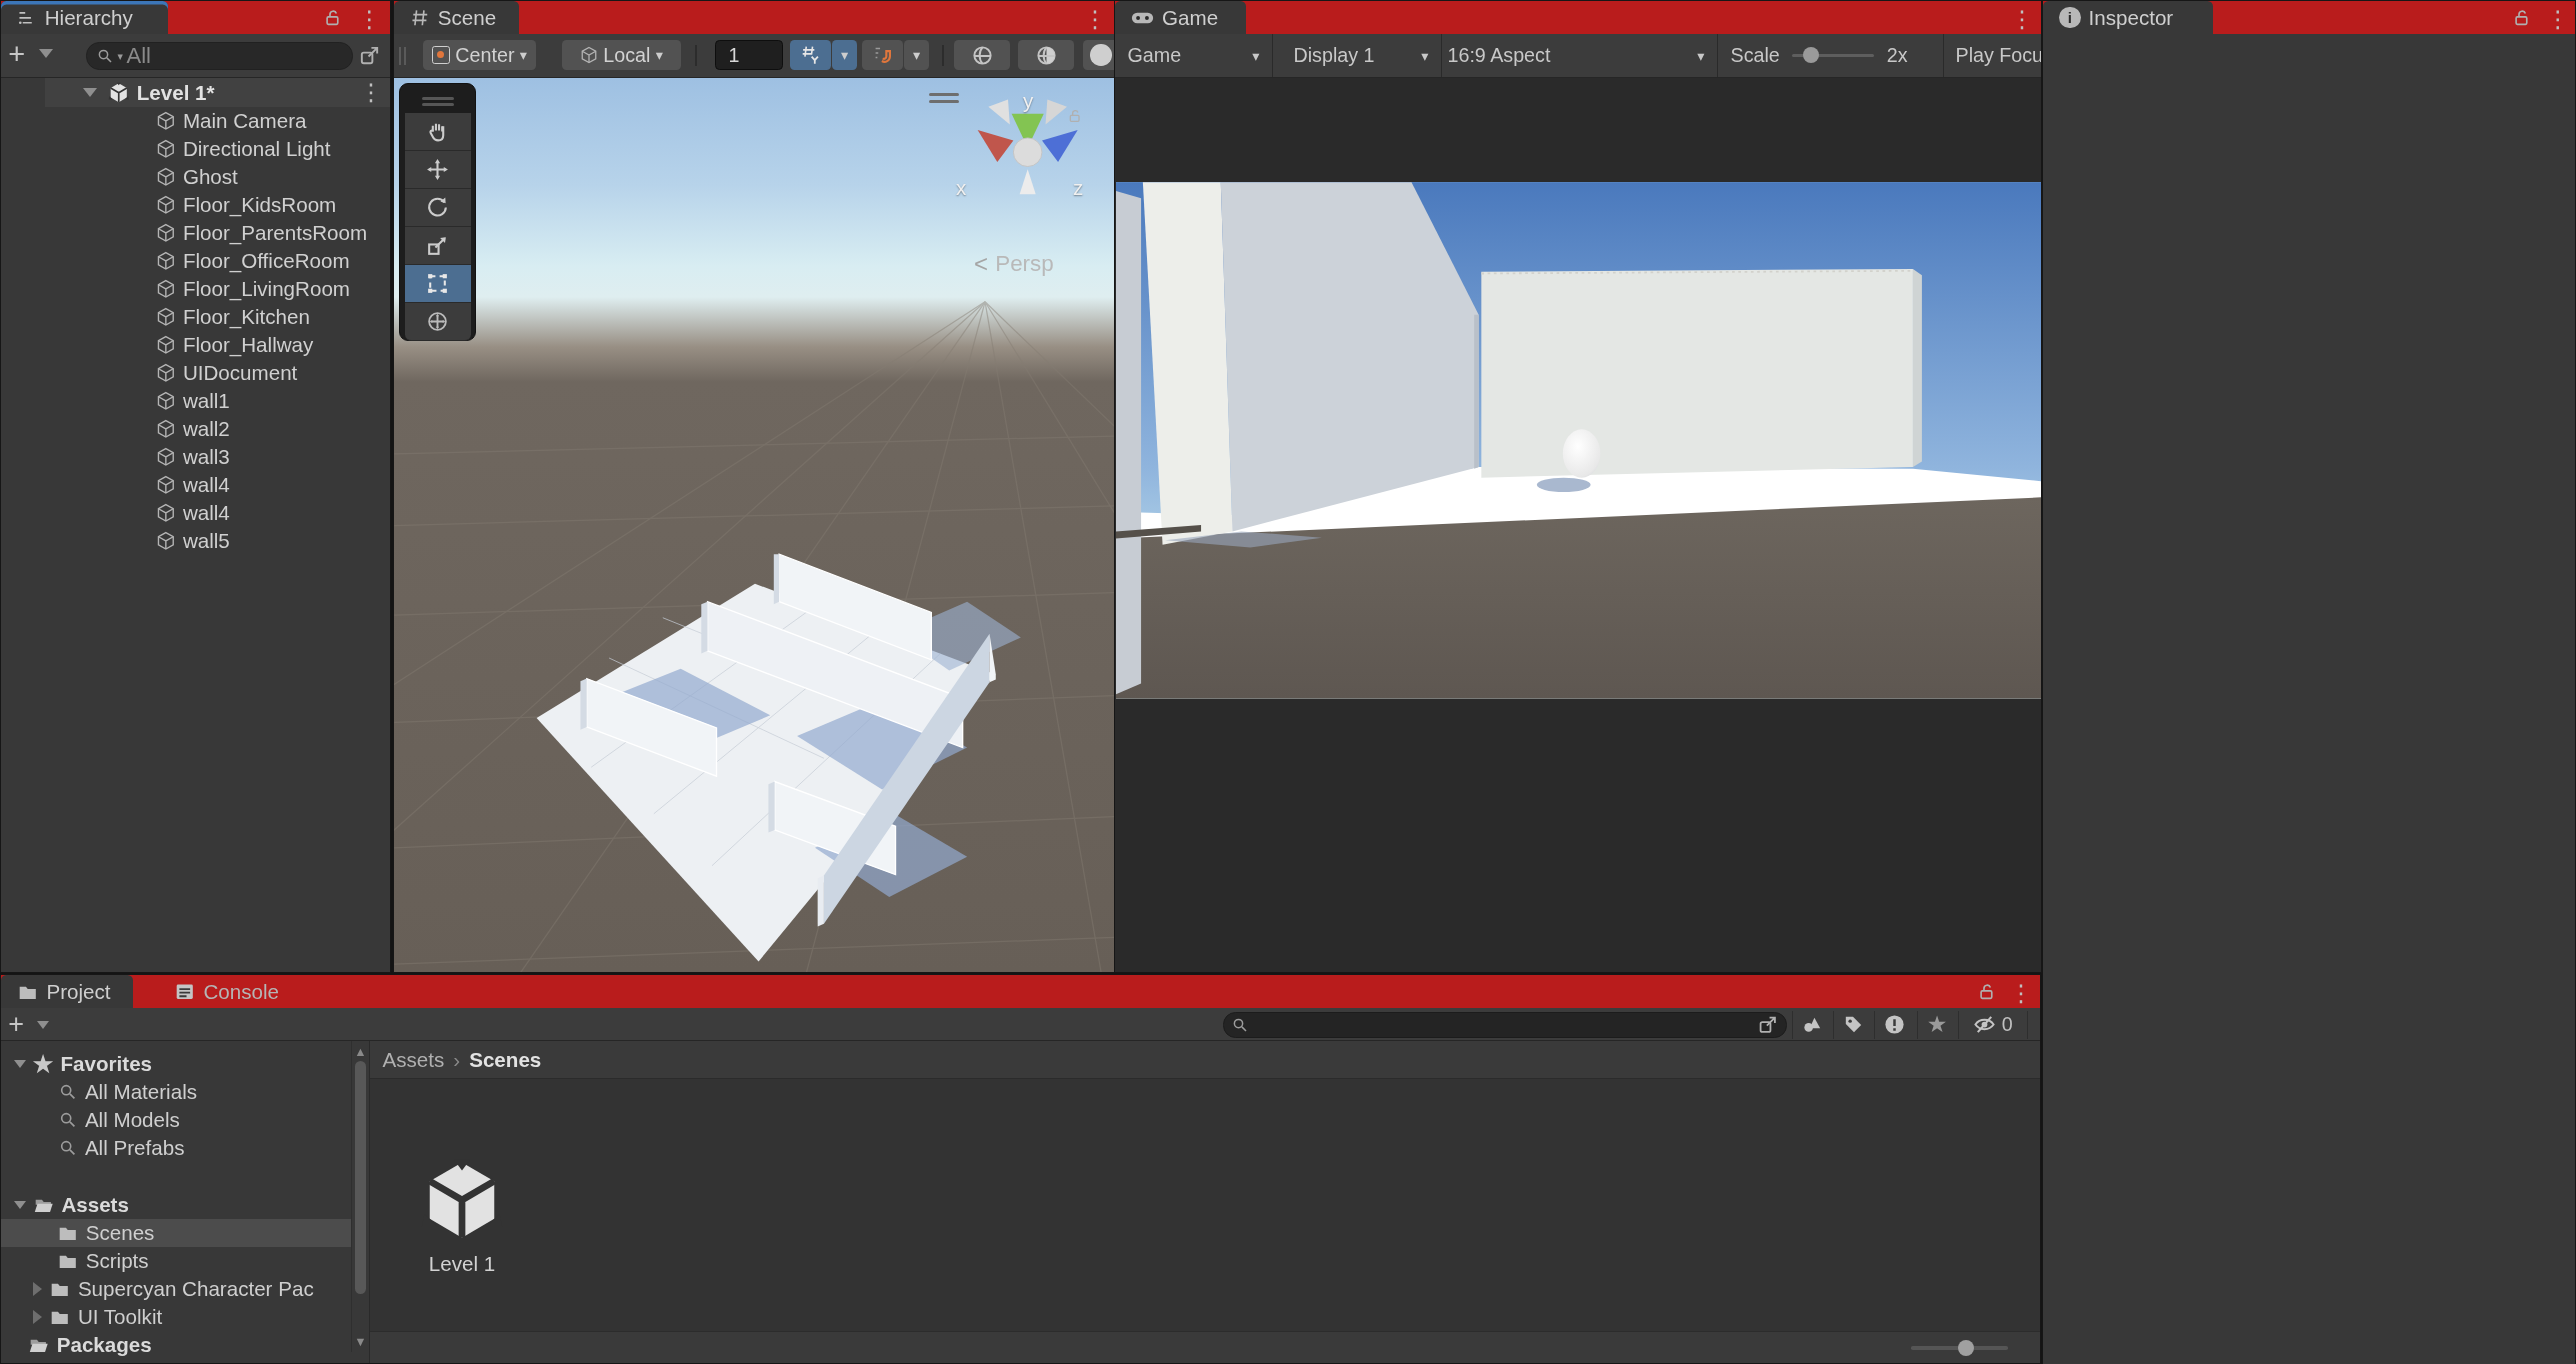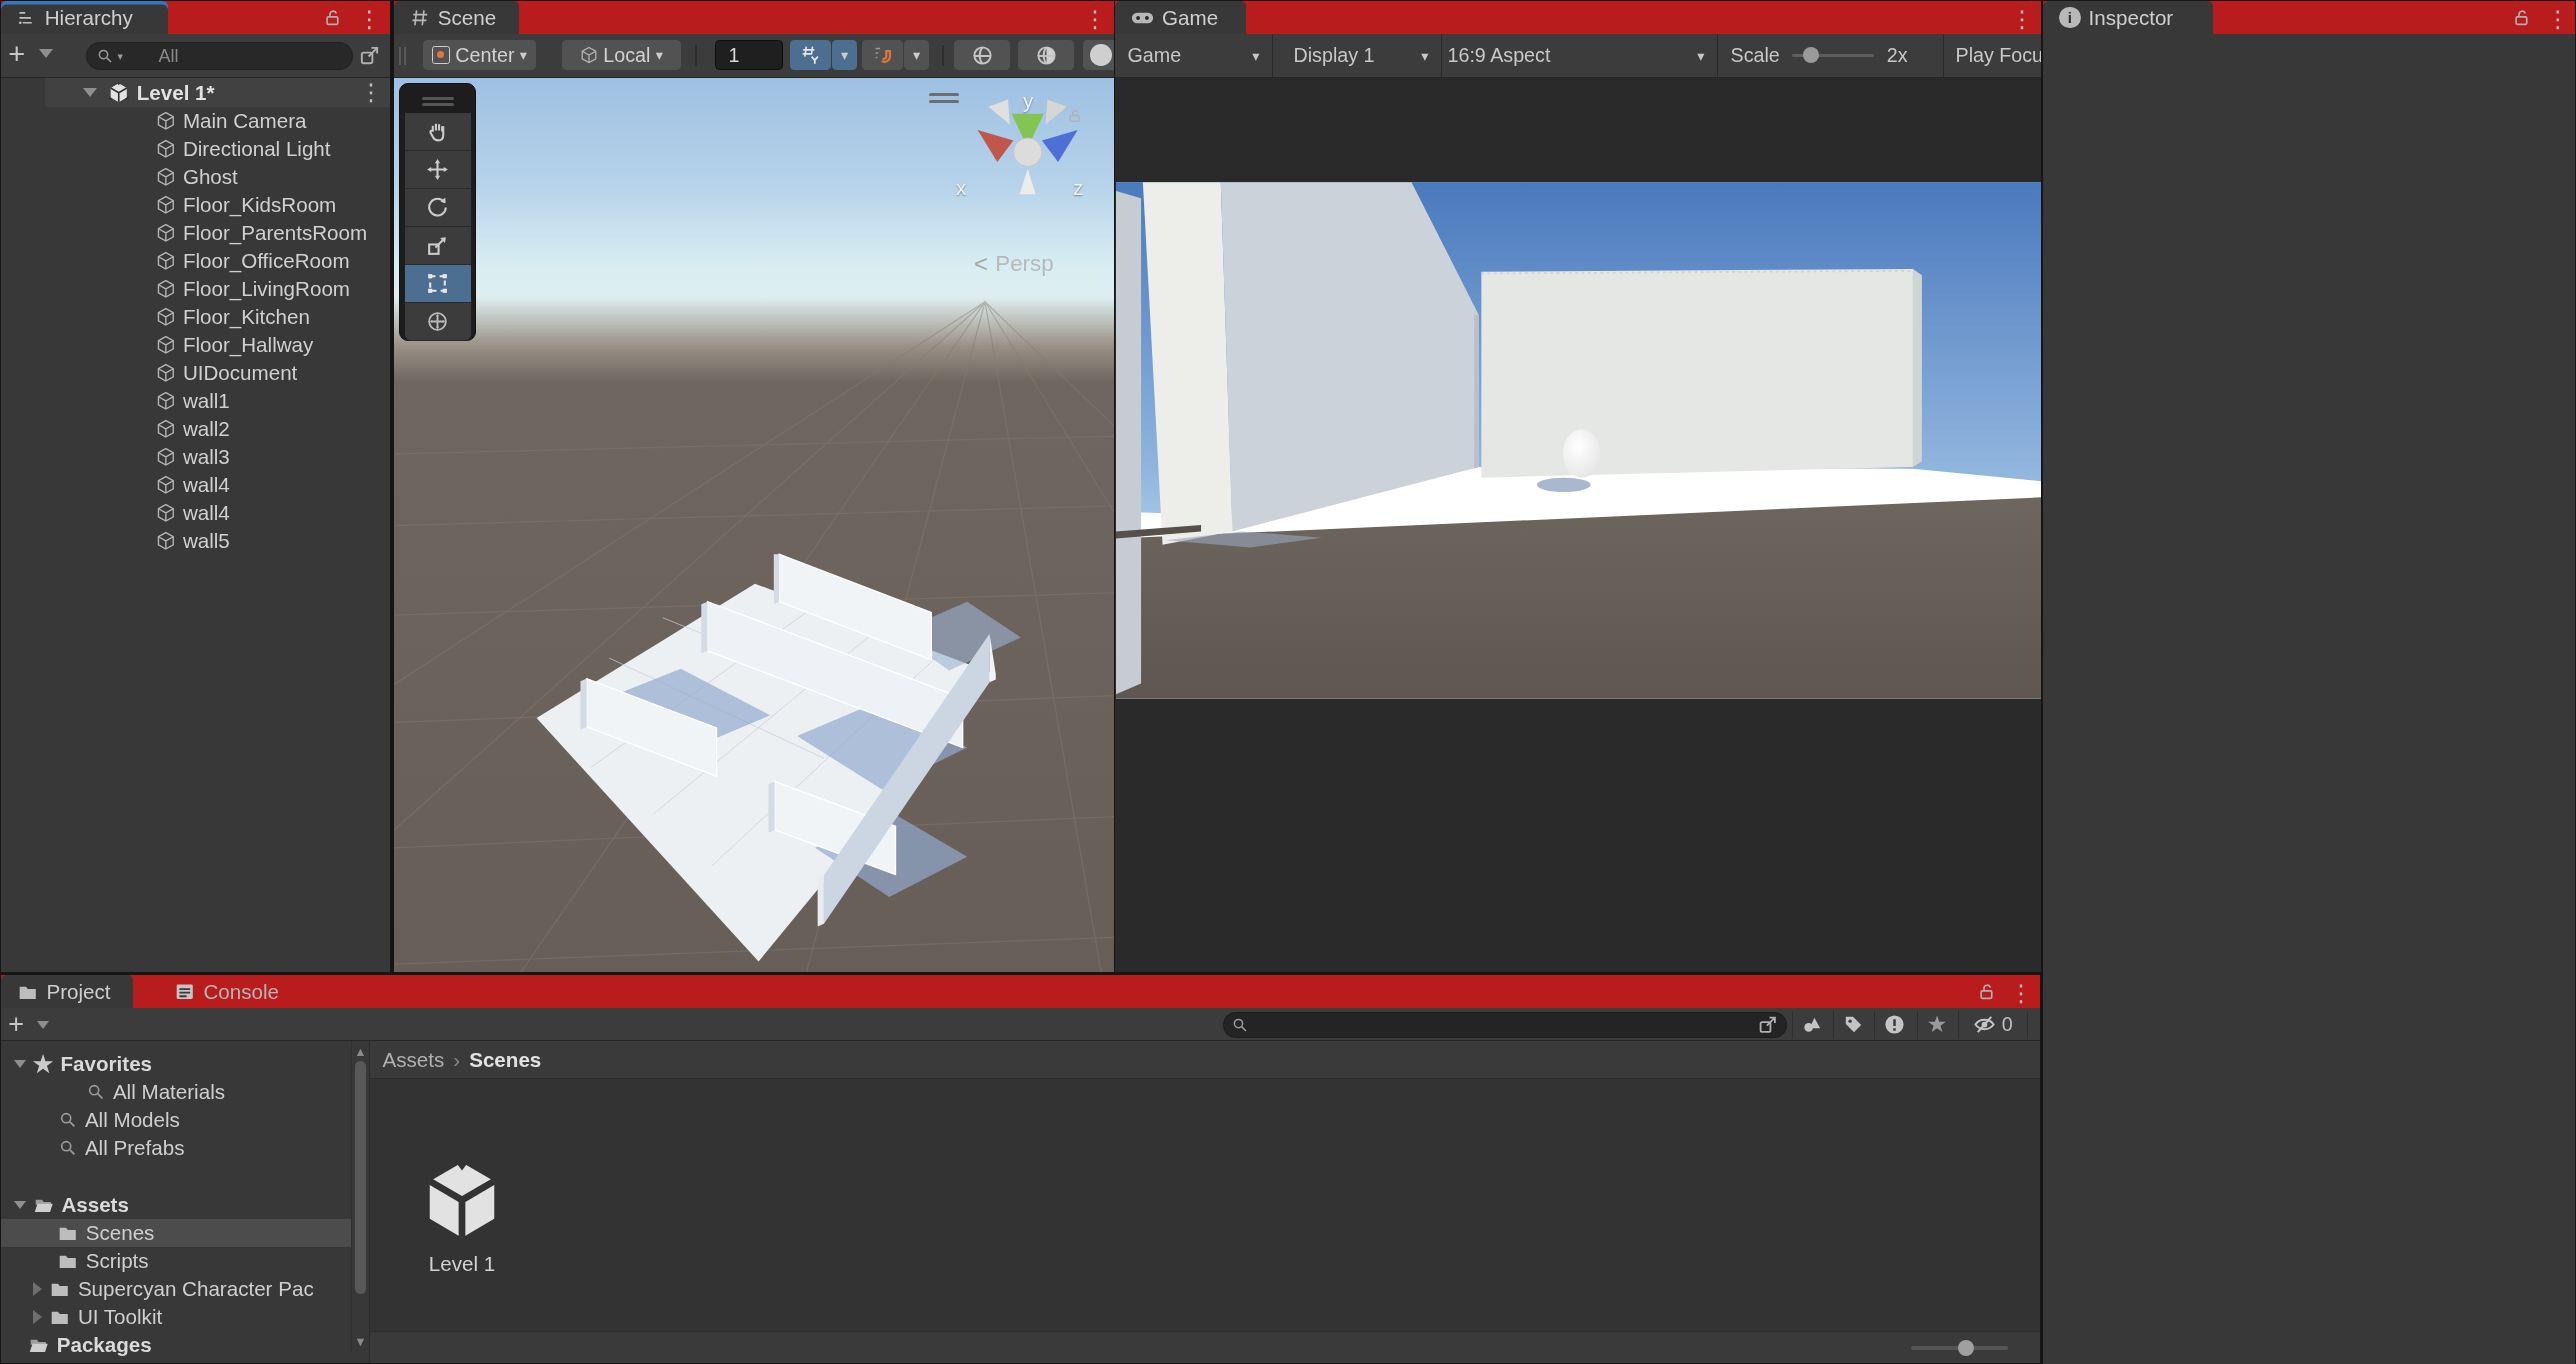--- a/index.html
+++ b/index.html
@@ -15,21 +15,21 @@
   .toolbar { position:absolute; left:0; right:0; background:#3c3c3c; border-bottom:0.9px solid #262626; }
   .kebab { font-size:23px; color:#c0c0c0; width:18px; text-align:center; }
   svg { display:block; }
   .lockicon { width:19.7px; height:21.5px; }
 
   
   #hierarchy { left:0; top:0; width:391px; height:973px; }
   #hierarchy .toolbar { top:33px; height:44px; }
   .hsearch { position:absolute; left:85px; top:8px; width:267px; height:28px; background:#282828;
      border:0.9px solid #212121; border-radius:13.4px; display:flex; align-items:center; padding:0 9px; gap:3.6px; }
-  .hsearch .ph { color:#8a8a8a; font-size:18px;margin-left:32px; }
+  .hsearch .ph { color:#8a8a8a; font-size:22px; }
   .hier-content { position:absolute; top:77px; left:0; right:0; bottom:0; background:#383838;margin-left:44px; }
   .scene-row { height:29px; background:#414141; display:flex; align-items:center; padding-left:63px; gap:7.2px; }
   .scene-row .lbl { font-weight:bold; color:#e2e2e2; }
   .hrow { height:28px; display:flex; align-items:center; padding-left:111px; gap:7.2px; color:#d0d0d0; }
   .cubeic { width:19.7px; height:19.7px; flex:0 0 auto; }
   .tri { width:0; height:0; }
   .tri.down { border-left:7.2px solid transparent; border-right:7.2px solid transparent; border-top:9px solid #8f8f8f; }
   .tri.right { border-top:7.2px solid transparent; border-bottom:7.2px solid transparent; border-left:9px solid #6e6e6e; }
 
   
@@ -662,21 +662,21 @@
       <span style="font-size:19.7px;color:#c0c0c0">0</span>
     </div>
   </div>
   <div class="proj-content">
     <div class="ptree">
       <div class="prow hdr" style="padding-left:12.5px">
         <div class="tri down" style="border-left-width:6.3px;border-right-width:6.3px;border-top-width:8px"></div>
         <span class="star" style="color:#c9c9c9">★</span>
         <span>Favorites</span>
       </div>
-      <div class="prow" style="padding-left:85px">
+      <div class="prow" style="padding-left:57px">
         <svg style="width:19.7px;height:19.7px" viewBox="0 0 22 22" width="19.7" height="19.7">
             <use href="#i-mag"></use>
           </svg>
         <span>All Materials</span>
       </div>
       <div class="prow" style="padding-left:57px">
         <svg style="width:19.7px;height:19.7px" viewBox="0 0 22 22" width="19.7" height="19.7">
             <use href="#i-mag"></use>
           </svg>
         <span>All Models</span>

